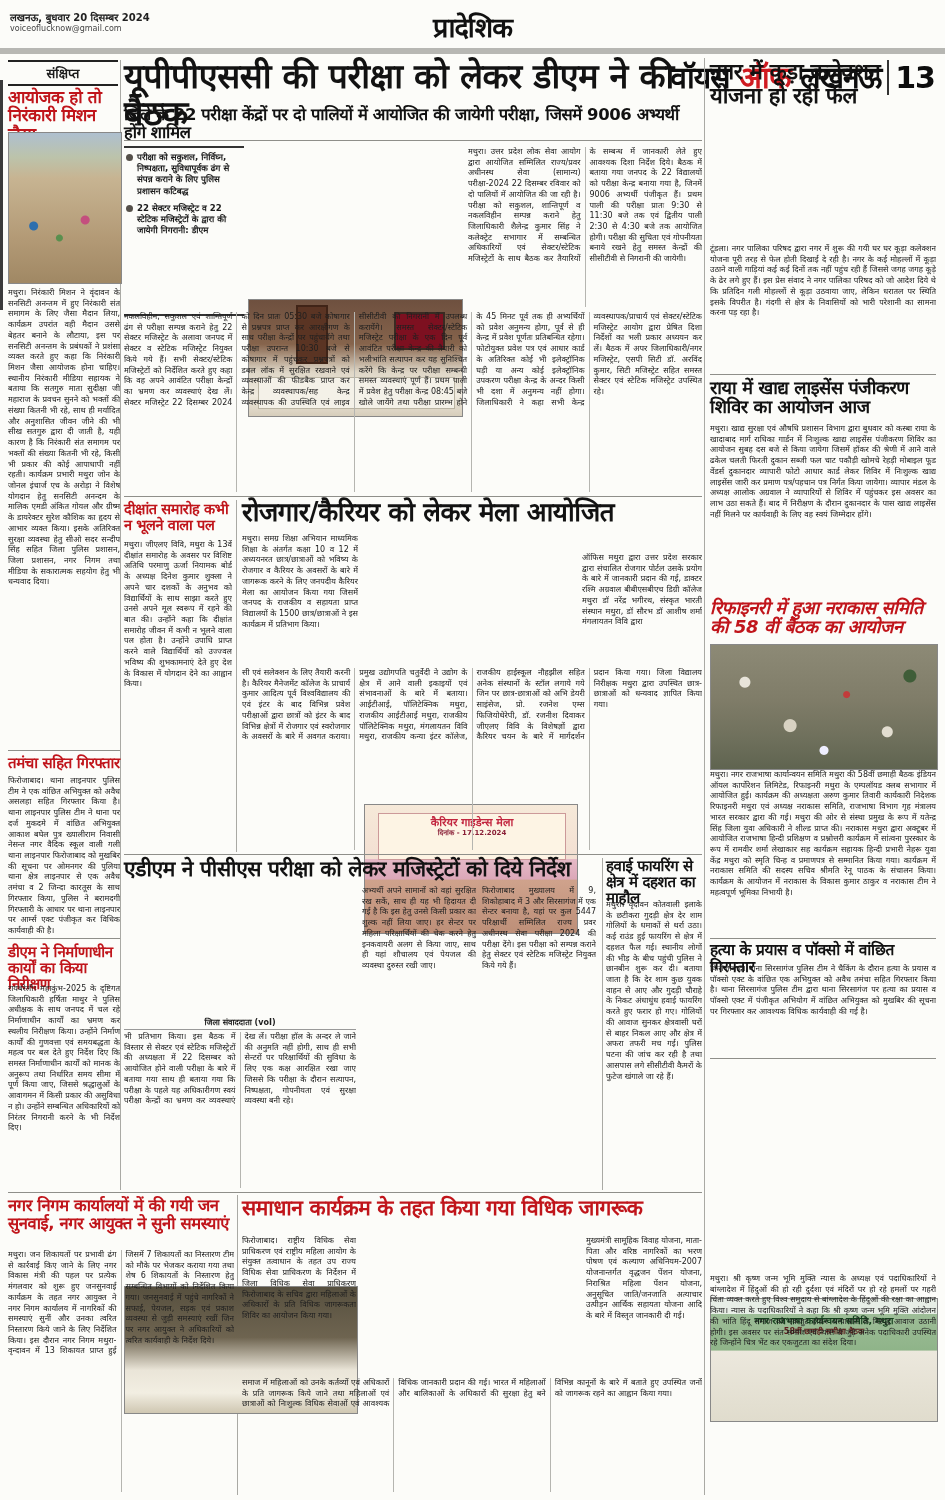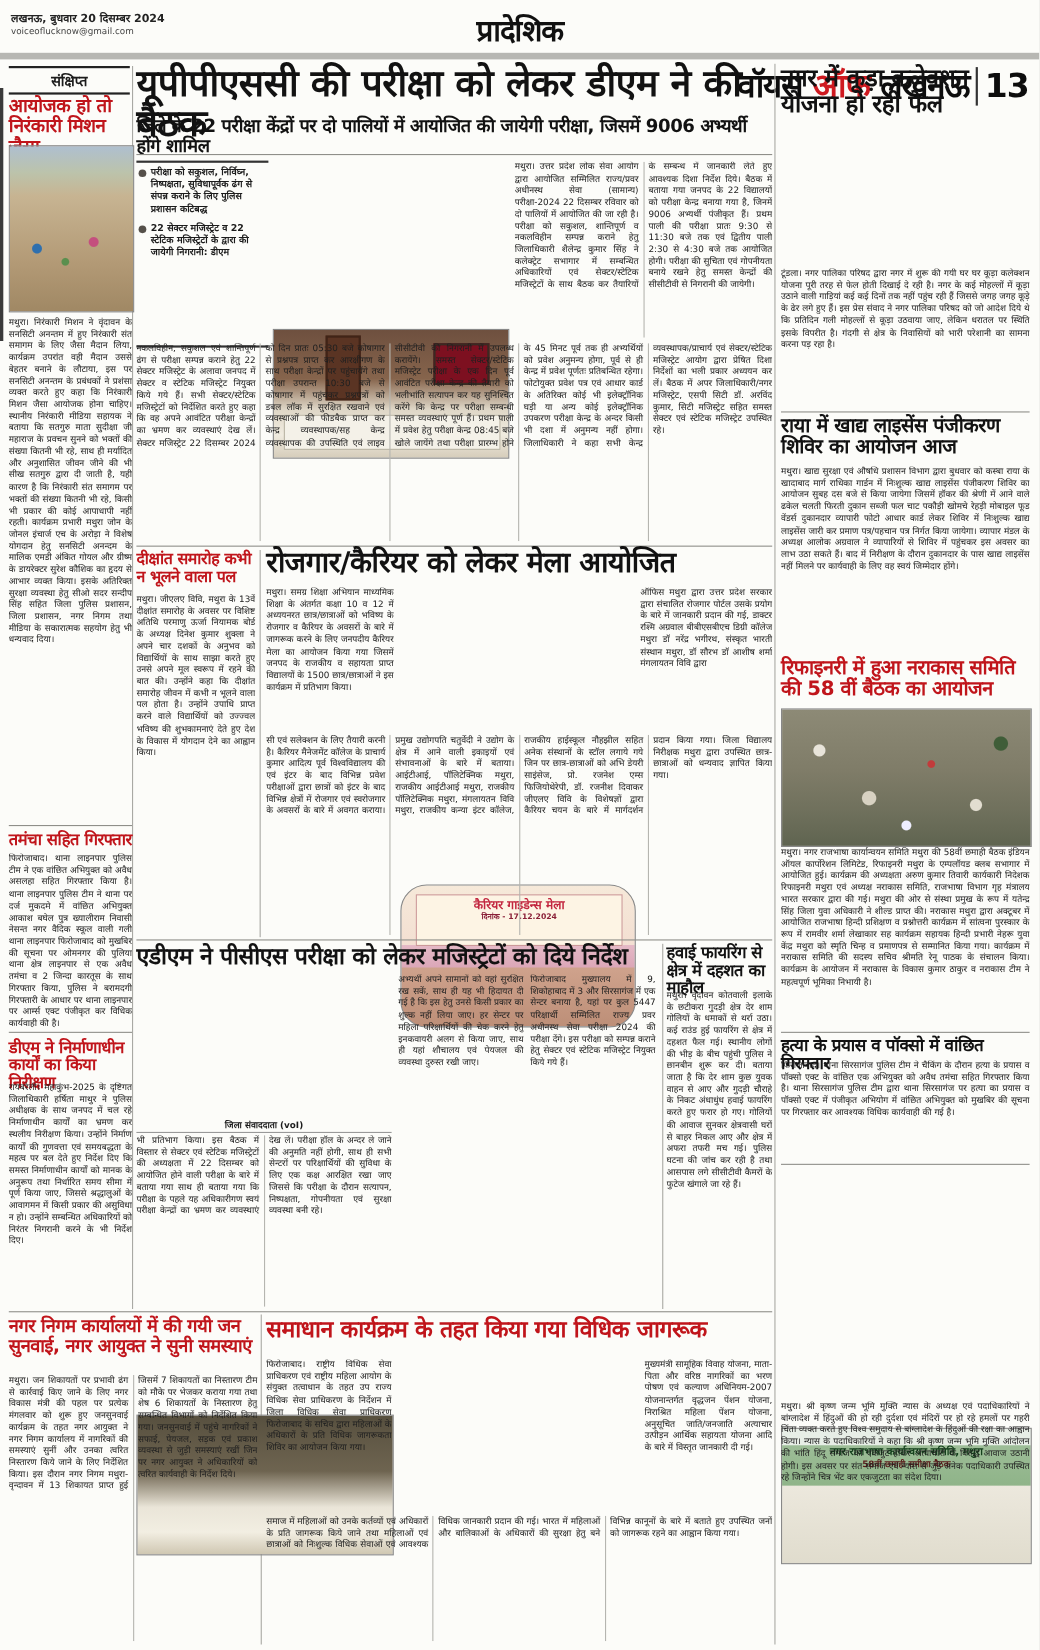--- a/index.html
+++ b/index.html
@@ -42,21 +42,21 @@
   .ph-meeting .door{position:absolute;left:22%;top:4%;width:13%;height:48%;background:#5a3423;border:2px solid #402417;}
   .ph-meeting .table{position:absolute;left:4%;bottom:6%;width:92%;height:26%;background:#f4f1e8;border:1px solid #b9b3a2;}
   .ph-garbage{background:
      radial-gradient(circle at 15% 30%, #e8e4da 0 5px, rgba(0,0,0,0) 6px),
      radial-gradient(circle at 35% 65%, #d8d2c2 0 6px, rgba(0,0,0,0) 7px),
      radial-gradient(circle at 60% 40%, #c23b3b 0 3px, rgba(0,0,0,0) 4px),
      radial-gradient(circle at 78% 70%, #e2ddd0 0 5px, rgba(0,0,0,0) 6px),
      radial-gradient(circle at 88% 25%, #3f5d38 0 6px, rgba(0,0,0,0) 7px),
      radial-gradient(circle at 50% 85%, #eef 0 4px, rgba(0,0,0,0) 5px),
      linear-gradient(180deg,#8d8a76 0%,#7f7c68 45%,#6f705c 75%,#5f6450 100%);}
-  .ph-career{background:linear-gradient(180deg,#f6e9d9 0%,#f3dfd2 42%,#e5b9c6 42.5%,#dba7b8 58%,#cfa28c 58.5%,#bd8f78 100%);border-radius:24px;}
+  .ph-career{background:linear-gradient(180deg,#f6e9d9 0%,#f3dfd2 42%,#e5b9c6 42.5%,#dba7b8 58%,#cfa28c 58.5%,#bd8f78 100%);}
   .ph-career .ban{position:absolute;left:6%;top:6%;width:88%;height:34%;background:#fdf4e4;border:1px solid #c99;
      color:#c2263f;font-weight:bold;text-align:center;font-size:11px;line-height:1.25;padding-top:2px;}
   .ph-career .ban small{display:block;color:#8a2038;font-size:7px;font-weight:bold;}
   .ph-adm{background:linear-gradient(180deg,#57503f 0%,#6e6450 40%,#eae5d8 66%,#f2eee2 84%,#cfc7b2 100%);}
   .ph-refinery{background:linear-gradient(180deg,#e7eee6 0%,#e7eee6 12%,#9dbd97 12.5%,#8fb489 42%,#ece8dd 42.5%,#e0dccd 100%);}
   .ph-refinery .ban{position:absolute;left:4%;top:13%;width:92%;height:28%;color:#14401c;font-weight:bold;
      text-align:center;font-size:9.5px;line-height:1.3;}
   .ph-refinery .ban small{display:block;font-size:8px;color:#5a1a1a;}
   .scan-edge{background:#3a3a3a;width:3px;}
 </style>
@@ -134,21 +134,21 @@
 
   <div class="abs body-txt" style="left:242px;top:534px;width:116px;height:128px;">मथुरा। समग्र शिक्षा अभियान माध्यमिक शिक्षा के अंतर्गत कक्षा 10 व 12 में अध्ययनरत छात्र/छात्राओं को भविष्य के रोजगार व कैरियर के अवसरों के बारे में जागरूक करने के लिए जनपदीय कैरियर मेला का आयोजन किया गया जिसमें जनपद के राजकीय व सहायता प्राप्त विद्यालयों के 1500 छात्र/छात्राओं ने इस कार्यक्रम में प्रतिभाग किया।</div>
 
   <div class="abs photo ph-career" style="left:364px;top:534px;width:212px;height:128px;">
     <span class="ban">
       <span>कैरियर गाइडेन्स मेला</span>
       <small>दिनांक - 17.12.2024</small>
     </span>
   </div>
 
-  <div class="abs body-txt" style="left:582px;top:534px;width:120px;height:128px;">ऑफिस मथुरा द्वारा उत्तर प्रदेश सरकार द्वारा संचालित रोजगार पोर्टल उसके प्रयोग के बारे में जानकारी प्रदान की गई, डाक्टर रश्मि अग्रवाल बीबीएसबीएच डिग्री कॉलेज मथुरा डॉ नरेंद्र भगीरथ, संस्कृत भारती संस्थान मथुरा, डॉ सौरभ डॉ आशीष शर्मा मंगलायतन विवि द्वारा</div>
+  <div class="abs body-txt" style="left:582px;top:553px;width:120px;height:128px;">ऑफिस मथुरा द्वारा उत्तर प्रदेश सरकार द्वारा संचालित रोजगार पोर्टल उसके प्रयोग के बारे में जानकारी प्रदान की गई, डाक्टर रश्मि अग्रवाल बीबीएसबीएच डिग्री कॉलेज मथुरा डॉ नरेंद्र भगीरथ, संस्कृत भारती संस्थान मथुरा, डॉ सौरभ डॉ आशीष शर्मा मंगलायतन विवि द्वारा</div>
 
   <div class="abs body-txt cols4" style="left:242px;top:668px;width:460px;height:182px;">सी एवं सलेक्शन के लिए तैयारी करनी है। कैरियर मैनेजमेंट कॉलेज के प्राचार्य कुमार आदित्य पूर्व विश्वविद्यालय की एवं इंटर के बाद विभिन्न प्रवेश परीक्षाओं द्वारा छात्रों को इंटर के बाद विभिन्न क्षेत्रों में रोजगार एवं स्वरोजगार के अवसरों के बारे में अवगत कराया। प्रमुख उद्योगपति चतुर्वेदी ने उद्योग के क्षेत्र में आने वाली इकाइयों एवं संभावनाओं के बारे में बताया। आईटीआई, पॉलिटेक्निक मथुरा, राजकीय आईटीआई मथुरा, राजकीय पॉलिटेक्निक मथुरा, मंगलायतन विवि मथुरा, राजकीय कन्या इंटर कॉलेज, राजकीय हाईस्कूल नौहझील सहित अनेक संस्थानों के स्टॉल लगाये गये जिन पर छात्र-छात्राओं को अभि डेयरी साइंसेज, प्रो. रजनेश एम्स फिजियोथेरेपी, डॉ. रजनीश दिवाकर जीएलए विवि के विशेषज्ञों द्वारा कैरियर चयन के बारे में मार्गदर्शन प्रदान किया गया। जिला विद्यालय निरीक्षक मथुरा द्वारा उपस्थित छात्र-छात्राओं को धन्यवाद ज्ञापित किया गया।</div>
 
   <div class="abs rule-h" style="left:124px;top:854px;width:578px;"></div>
 
   <div class="abs hl center" style="left:124px;top:858px;width:474px;font-size:21px;">एडीएम ने पीसीएस परीक्षा को लेकर मजिस्ट्रेटों को दिये निर्देश</div>
 
   <div class="abs photo ph-adm" style="left:124px;top:886px;width:232px;height:126px;"></div>
   <div class="abs caption" style="left:124px;top:1014px;width:232px;">जिला संवाददाता (voI)</div>
   <div class="abs body-txt cols2" style="left:124px;top:1032px;width:232px;height:156px;">भी प्रतिभाग किया। इस बैठक में विस्तार से सेक्टर एवं स्टेटिक मजिस्ट्रेटों की अध्यक्षता में 22 दिसम्बर को आयोजित होने वाली परीक्षा के बारे में बताया गया साथ ही बताया गया कि परीक्षा के पहले यह अधिकारीगण स्वयं परीक्षा केन्द्रों का भ्रमण कर व्यवस्थाएं देख लें। परीक्षा हॉल के अन्दर ले जाने की अनुमति नहीं होगी, साथ ही सभी सेन्टरों पर परिक्षार्थियों की सुविधा के लिए एक कक्ष आरक्षित रखा जाए जिससे कि परीक्षा के दौरान सत्यापन, निष्पक्षता, गोपनीयता एवं सुरक्षा व्यवस्था बनी रहे।</div>
@@ -160,21 +160,21 @@
   <div class="abs body-txt" style="left:606px;top:900px;width:96px;height:288px;">मथुरा। वृंदावन कोतवाली इलाके के छटीकरा गुदड़ी क्षेत्र देर शाम गोलियों के धमाकों से थर्रा उठा। कई राउंड हुई फायरिंग से क्षेत्र में दहशत फैल गई। स्थानीय लोगों की भीड़ के बीच पहुंची पुलिस ने छानबीन शुरू कर दी। बताया जाता है कि देर शाम कुछ युवक वाहन से आए और गुदड़ी चौराहे के निकट अंधाधुंध हवाई फायरिंग करते हुए फरार हो गए। गोलियों की आवाज सुनकर क्षेत्रवासी घरों से बाहर निकल आए और क्षेत्र में अफरा तफरी मच गई। पुलिस घटना की जांच कर रही है तथा आसपास लगे सीसीटीवी कैमरों के फुटेज खंगाले जा रहे हैं।</div>
 
   <div class="abs hl" style="left:710px;top:60px;width:228px;font-size:22px;">नगर में कूड़ा कलेक्शन योजना हो रही फेल</div>
   <div class="abs photo ph-garbage" style="left:710px;top:116px;width:226px;height:124px;"></div>
   <div class="abs body-txt" style="left:710px;top:244px;width:226px;height:128px;">टूंडला। नगर पालिका परिषद द्वारा नगर में शुरू की गयी घर घर कूड़ा कलेक्शन योजना पूरी तरह से फेल होती दिखाई दे रही है। नगर के कई मोहल्लों में कूड़ा उठाने वाली गाड़ियां कई कई दिनों तक नहीं पहुंच रही हैं जिससे जगह जगह कूड़े के ढेर लगे हुए हैं। इस प्रेस संवाद ने नगर पालिका परिषद को जो आदेश दिये थे कि प्रतिदिन गली मोहल्लों से कूड़ा उठवाया जाए, लेकिन धरातल पर स्थिति इसके विपरीत है। गंदगी से क्षेत्र के निवासियों को भारी परेशानी का सामना करना पड़ रहा है।</div>
 
   <div class="abs rule-h" style="left:710px;top:374px;width:226px;"></div>
   <div class="abs hl" style="left:710px;top:378px;width:228px;font-size:18px;">राया में खाद्य लाइसेंस पंजीकरण शिविर का आयोजन आज</div>
   <div class="abs body-txt" style="left:710px;top:424px;width:226px;height:172px;">मथुरा। खाद्य सुरक्षा एवं औषधि प्रशासन विभाग द्वारा बुधवार को कस्बा राया के खादाबाद मार्ग राधिका गार्डन में निःशुल्क खाद्य लाइसेंस पंजीकरण शिविर का आयोजन सुबह दस बजे से किया जायेगा जिसमें हॉकर की श्रेणी में आने वाले ढकेल चलती फिरती दुकान सब्जी फल चाट पकौड़ी खोमचे रेहड़ी मोबाइल फूड वेंडर्स दुकानदार व्यापारी फोटो आधार कार्ड लेकर शिविर में निःशुल्क खाद्य लाइसेंस जारी कर प्रमाण पत्र/पहचान पत्र निर्गत किया जायेगा। व्यापार मंडल के अध्यक्ष आलोक अग्रवाल ने व्यापारियों से शिविर में पहुंचकर इस अवसर का लाभ उठा सकते हैं। बाद में निरीक्षण के दौरान दुकानदार के पास खाद्य लाइसेंस नहीं मिलने पर कार्यवाही के लिए वह स्वयं जिम्मेदार होंगे।</div>
 
-  <div class="abs hl red" style="left:710px;top:598px;width:228px;font-size:18px;">रिफाइनरी में हुआ नराकास समिति की 58 वीं बैठक का आयोजन</div>
+  <div class="abs hl red" style="left:710px;top:598px;width:228px;font-size:18px;font-style:italic;">रिफाइनरी में हुआ नराकास समिति की 58 वीं बैठक का आयोजन</div>
   <div class="abs photo ph-refinery" style="left:710px;top:644px;width:226px;height:122px;">
     <span class="ban">
       <span>नगर राजभाषा कार्यान्वयन समिति, मथुरा</span>
       <small>58वीं छमाही समीक्षा बैठक</small>
     </span>
   </div>
   <div class="abs body-txt" style="left:710px;top:770px;width:226px;height:164px;">मथुरा। नगर राजभाषा कार्यान्वयन समिति मथुरा की 58वीं छमाही बैठक इंडियन ऑयल कार्पोरेशन लिमिटेड, रिफाइनरी मथुरा के एम्पलॉयड क्लब सभागार में आयोजित हुई। कार्यक्रम की अध्यक्षता अरुण कुमार तिवारी कार्यकारी निदेशक रिफाइनरी मथुरा एवं अध्यक्ष नराकास समिति, राजभाषा विभाग गृह मंत्रालय भारत सरकार द्वारा की गई। मथुरा की ओर से संस्था प्रमुख के रूप में यतेन्द्र सिंह जिला युवा अधिकारी ने शील्ड प्राप्त की। नराकास मथुरा द्वारा अक्टूबर में आयोजित राजभाषा हिन्दी प्रशिक्षण व प्रश्नोत्तरी कार्यक्रम में सांत्वना पुरस्कार के रूप में रामवीर शर्मा लेखाकार सह कार्यक्रम सहायक हिन्दी प्रभारी नेहरू युवा केंद्र मथुरा को स्मृति चिन्ह व प्रमाणपत्र से सम्मानित किया गया। कार्यक्रम में नराकास समिति की सदस्य सचिव श्रीमति रेनू पाठक के संचालन किया। कार्यक्रम के आयोजन में नराकास के विकास कुमार ठाकुर व नराकास टीम ने महत्वपूर्ण भूमिका निभायी है।</div>
 
   <div class="abs rule-h" style="left:710px;top:938px;width:226px;"></div>
   <div class="abs hl" style="left:710px;top:942px;width:228px;font-size:15.5px;">हत्या के प्रयास व पॉक्सो में वांछित गिरफ्तार</div>

